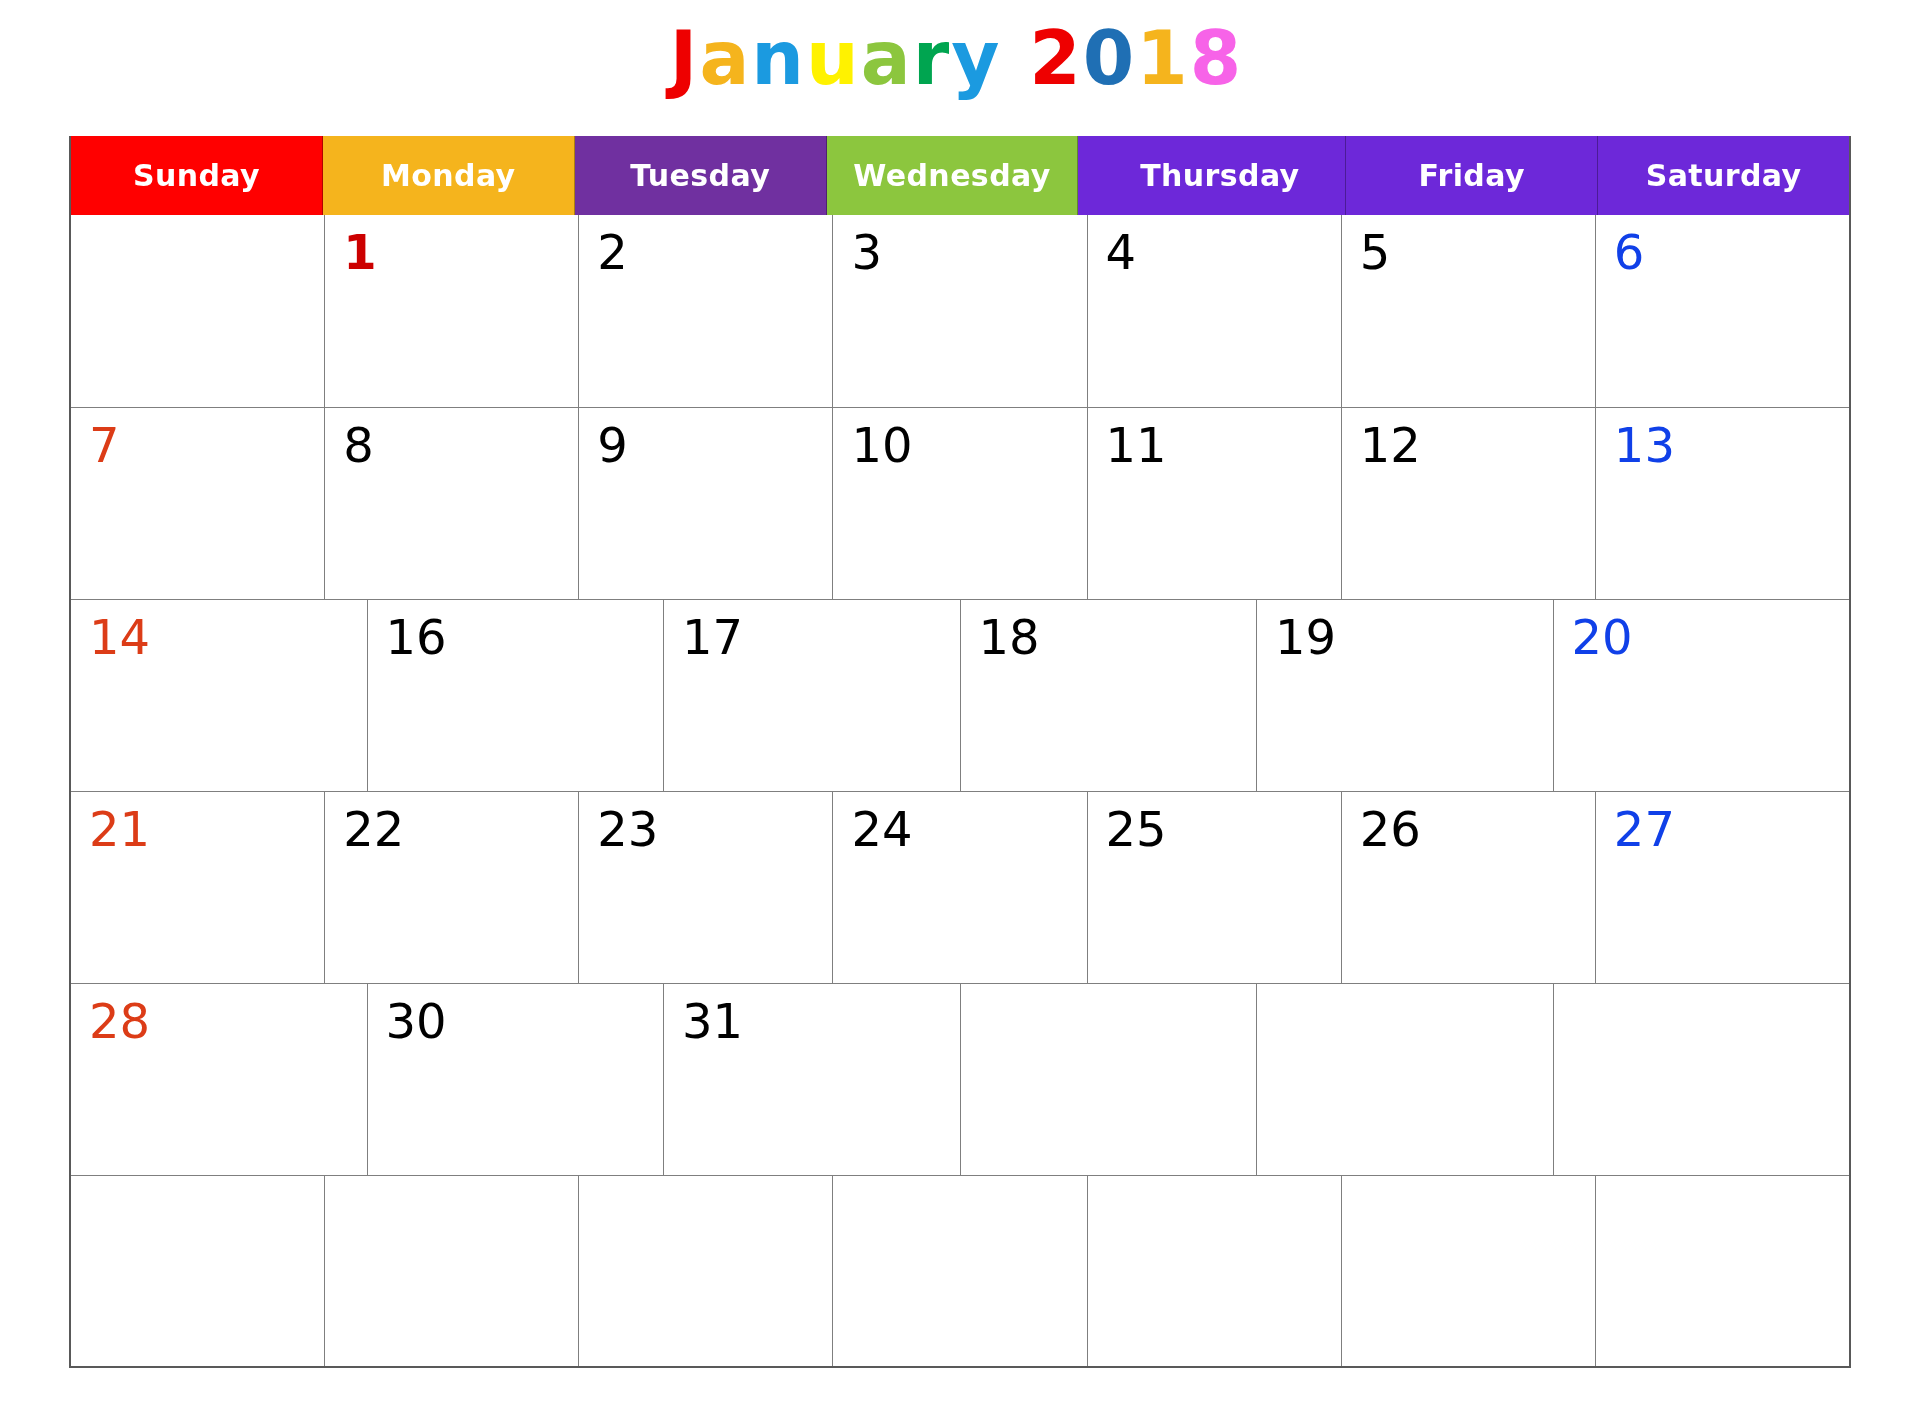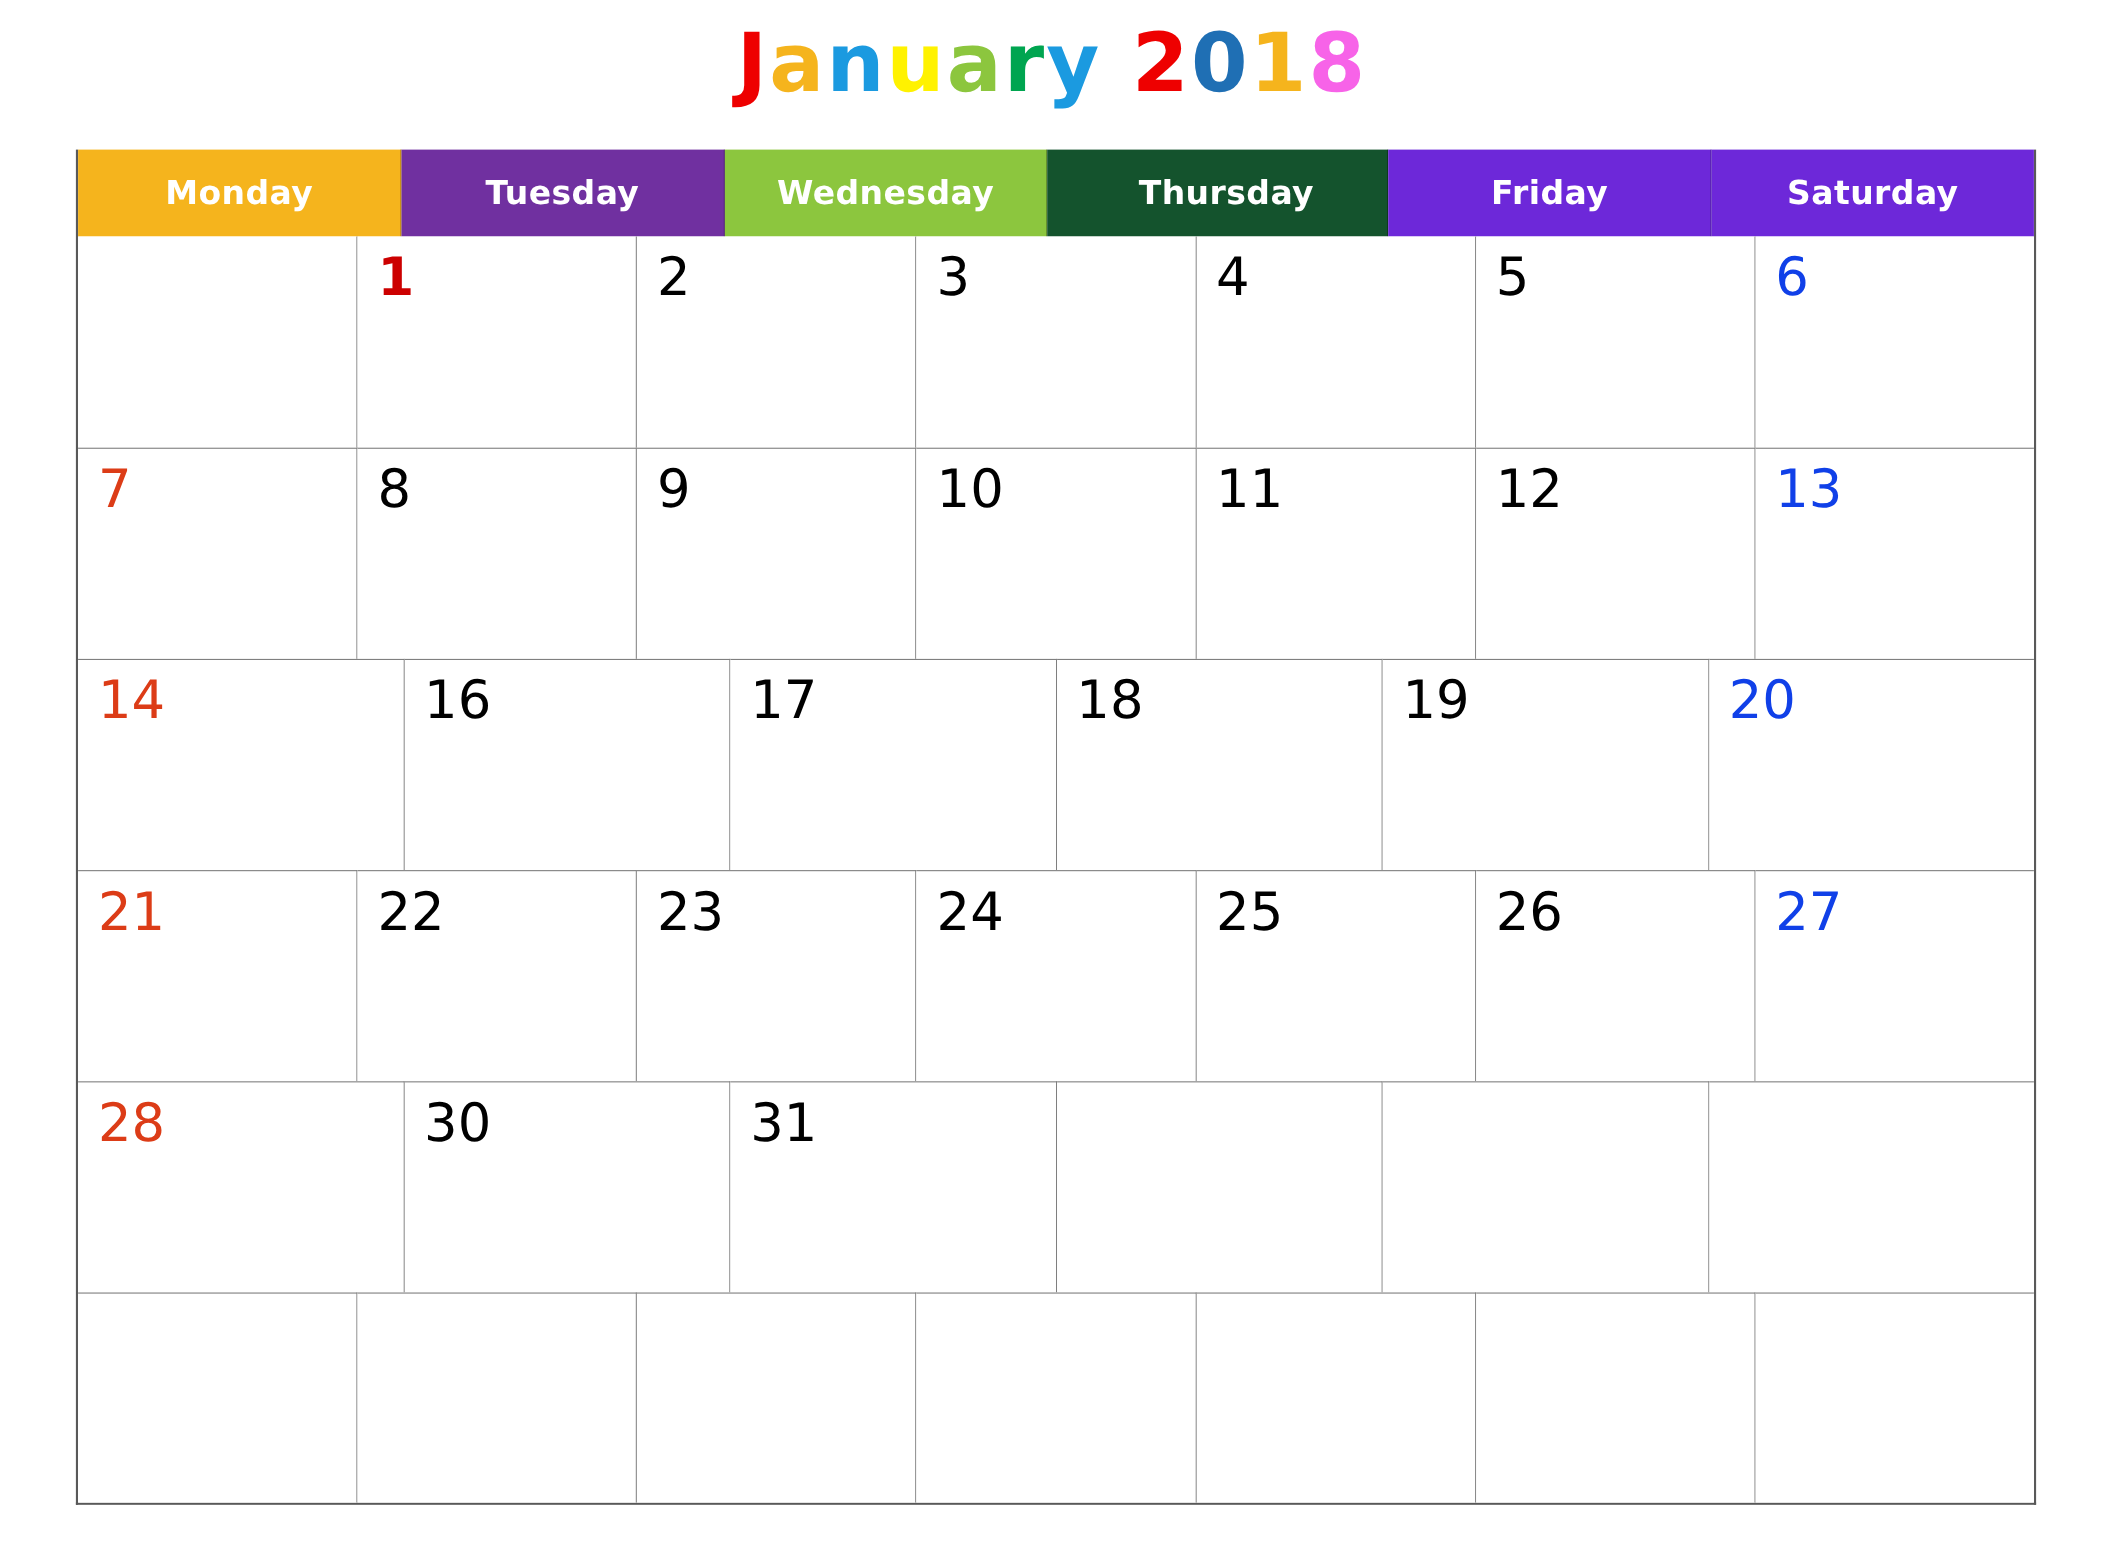--- a/index.html
+++ b/index.html
@@ -109,24 +109,25 @@
 </head>
 <body>
 
 <div id="calendar-page">
 
   <div id="calendar-title"><span class="ch" style="color: rgb(238, 0, 0);">J</span><span class="ch" style="color: rgb(245, 180, 29);">a</span><span class="ch" style="color: rgb(27, 154, 224);">n</span><span class="ch" style="color: rgb(255, 242, 0);">u</span><span class="ch" style="color: rgb(140, 198, 62);">a</span><span class="ch" style="color: rgb(0, 165, 80);">r</span><span class="ch" style="color: rgb(27, 154, 224);">y</span><span class="ch" style="color: rgb(255, 255, 255);"> </span><span class="ch" style="color: rgb(238, 0, 0);">2</span><span class="ch" style="color: rgb(31, 111, 180);">0</span><span class="ch" style="color: rgb(245, 180, 29);">1</span><span class="ch" style="color: rgb(247, 99, 232);">8</span></div>
 
   <div id="calendar-grid">
 
     <div id="weekday-header">
+        <div class="weekday-cell" style="background: rgb(255, 0, 0);">Sunday</div>
         <div class="weekday-cell" style="background: rgb(245, 180, 29);">Monday</div>
         <div class="weekday-cell" style="background: rgb(112, 48, 160);">Tuesday</div>
         <div class="weekday-cell" style="background: rgb(140, 198, 62);">Wednesday</div>
-        <div class="weekday-cell" style="background: #14532d; padding-left: 16px;">Thursday</div>
+        <div class="weekday-cell" style="background: #6d28d9; padding-left: 16px;">Thursday</div>
         <div class="weekday-cell" style="background: #6d28d9;">Friday</div>
         <div class="weekday-cell" style="background: #6d28d9;">Saturday</div>
       </div>
 
     <div id="weeks-container">
         <div class="week-row">
           <div class="day-cell">
             <span class="day-number"></span>
           </div>
           <div class="day-cell">

